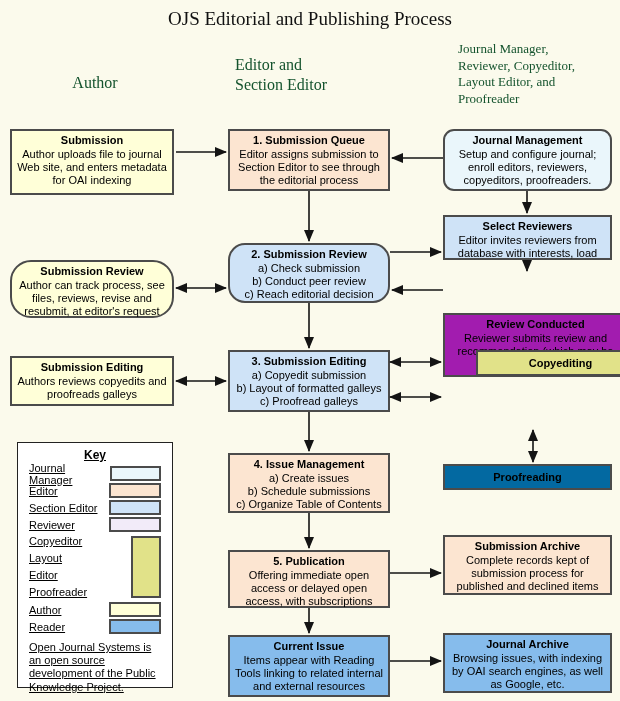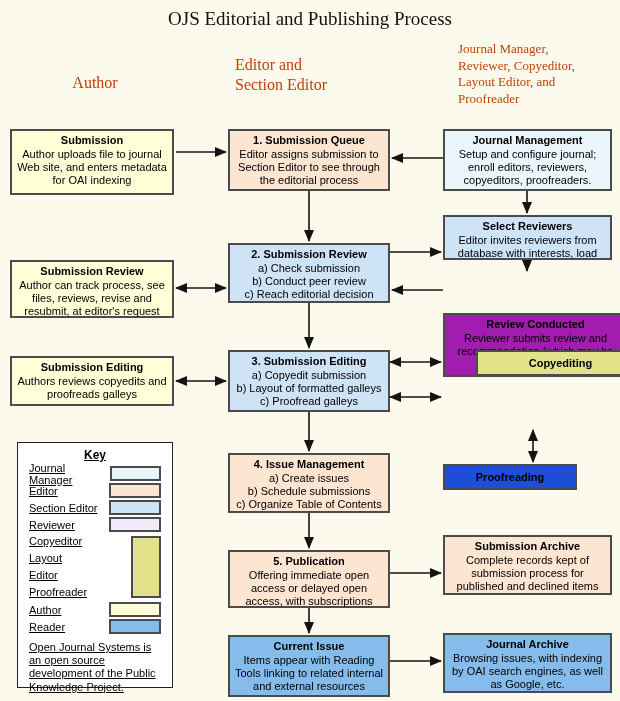--- a/index.html
+++ b/index.html
@@ -4,21 +4,21 @@
 <style>
   html,body { margin:0; padding:0; }
   .canvas {
     position:relative; width:620px; height:701px; overflow:hidden;
     font-family:"Liberation Sans", sans-serif; color:#000;
   }
   .page-title {
     position:absolute; left:0; top:8px; width:620px; text-align:center;
     font-family:"Liberation Serif", serif; font-size:19px; color:#111;
   }
-  .hdr { position:absolute; font-family:"Liberation Serif", serif; white-space:pre-line; color:#c2410c; }
+  .hdr { position:absolute; font-family:"Liberation Serif", serif; white-space:pre-line; color:#14532d; }
   .author-hdr { left:40px; top:74px; width:110px; text-align:center; font-size:16px; }
   .editor-hdr { left:235px; top:55px; width:150px; text-align:left; font-size:16px; line-height:1.25; }
   .staff-hdr  { left:458px; top:41px; width:160px; text-align:left; font-size:13px; line-height:1.27; }
 
   .box {
     position:absolute; box-sizing:border-box; border:2px solid #4b4b4b;
     font-size:11px; padding:3px 5px; line-height:1.18;
   }
   .bt { font-weight:bold; text-align:center; margin-bottom:1px; }
   .bb { text-align:center; }
@@ -52,34 +52,34 @@
 Section Editor</div>
   <div class="hdr staff-hdr">Journal Manager,
 Reviewer, Copyeditor,
 Layout Editor, and
 Proofreader</div>
 
   <div class="box" style="left: 10px; top: 129px; width: 164px; height: 66px; background-color: rgb(255, 255, 216);">
     <div class="bt">Submission</div>
     <div class="bb">Author uploads file to journal Web site, and enters metadata for OAI indexing</div>
   </div>
-  <div class="box" style="left: 10px; top: 260px; width: 164px; height: 58px; background-color: rgb(255, 255, 216);">
+  <div class="box" style="left: 10px; top: 260px; width: 164px; height: 58px; background-color: rgb(255, 255, 216); border-radius: 21px;">
     <div class="bt">Submission Review</div>
     <div class="bb">Author can track process, see files, reviews, revise and resubmit, at editor's request</div>
   </div>
   <div class="box" style="left: 10px; top: 356px; width: 164px; height: 50px; background-color: rgb(255, 255, 216);">
     <div class="bt">Submission Editing</div>
     <div class="bb">Authors reviews copyedits and proofreads galleys</div>
   </div>
 
   <div class="box" style="left: 228px; top: 129px; width: 162px; height: 62px; background-color: rgb(252, 229, 209);">
     <div class="bt">1. Submission Queue</div>
     <div class="bb">Editor assigns submission to Section Editor to see through the editorial process</div>
   </div>
-  <div class="box" style="left: 228px; top: 243px; width: 162px; height: 60px; background-color: rgb(207, 227, 247);">
+  <div class="box" style="left: 228px; top: 243px; width: 162px; height: 60px; background-color: rgb(207, 227, 247); border-radius: 17px;">
     <div class="bt">2. Submission Review</div>
     <div class="bb">a) Check submission</div>
     <div class="bb">b) Conduct peer review</div>
     <div class="bb">c) Reach editorial decision</div>
   </div>
   <div class="box" style="left: 228px; top: 350px; width: 162px; height: 62px; background-color: rgb(207, 227, 247);">
     <div class="bt">3. Submission Editing</div>
     <div class="bb">a) Copyedit submission</div>
     <div class="bb">b) Layout of formatted galleys</div>
     <div class="bb">c) Proofread galleys</div>
@@ -92,36 +92,36 @@
   </div>
   <div class="box" style="left: 228px; top: 550px; width: 162px; height: 58px; background-color: rgb(252, 229, 209);">
     <div class="bt">5. Publication</div>
     <div class="bb">Offering immediate open access or delayed open access, with subscriptions</div>
   </div>
   <div class="box" style="left: 228px; top: 635px; width: 162px; height: 62px; background-color: rgb(134, 188, 236);">
     <div class="bt">Current Issue</div>
     <div class="bb">Items appear with Reading Tools linking to related internal and external resources</div>
   </div>
 
-  <div class="box" style="left: 443px; top: 129px; width: 169px; height: 62px; background-color: rgb(234, 246, 251);">
+  <div class="box" style="left: 443px; top: 129px; width: 169px; height: 62px; background-color: rgb(234, 246, 251); border-radius: 11px;">
     <div class="bt">Journal Management</div>
     <div class="bb">Setup and configure journal; enroll editors, reviewers, copyeditors, proofreaders.</div>
   </div>
   <div class="box" style="left: 443px; top: 215px; width: 169px; height: 45px; background-color: rgb(207, 227, 247);">
     <div class="bt">Select Reviewers</div>
     <div class="bb">Editor invites reviewers from database with interests, load</div>
   </div>
   <div class="box" style="left: 443px; top: 273px; width: 185px; height: 64px; background-color: #a21caf; margin-top: 40px;">
     <div class="bt">Review Conducted</div>
     <div class="bb">Reviewer submits review and recommendation (which may be rated by editor)</div>
   </div>
   <div class="box vcenter" style="left: 443px; top: 350px; width: 169px; height: 26px; background-color: rgb(225, 226, 137); margin-left: 33px;">
     <div class="bt">Copyediting</div>
   </div>
-  <div class="box vcenter" style="left: 443px; top: 464px; width: 134px; height: 26px; background-color: #1d4ed8;">
+  <div class="box vcenter" style="left: 443px; top: 464px; width: 169px; height: 26px; background-color: #0369a1;">
     <div class="bt">Proofreading</div>
   </div>
   <div class="box" style="left: 443px; top: 535px; width: 169px; height: 60px; background-color: rgb(252, 229, 209);">
     <div class="bt">Submission Archive</div>
     <div class="bb">Complete records kept of submission process for published and declined items</div>
   </div>
   <div class="box" style="left: 443px; top: 633px; width: 169px; height: 60px; background-color: rgb(134, 188, 236);">
     <div class="bt">Journal Archive</div>
     <div class="bb">Browsing issues, with indexing by OAI search engines, as well as Google, etc.</div>
   </div>

